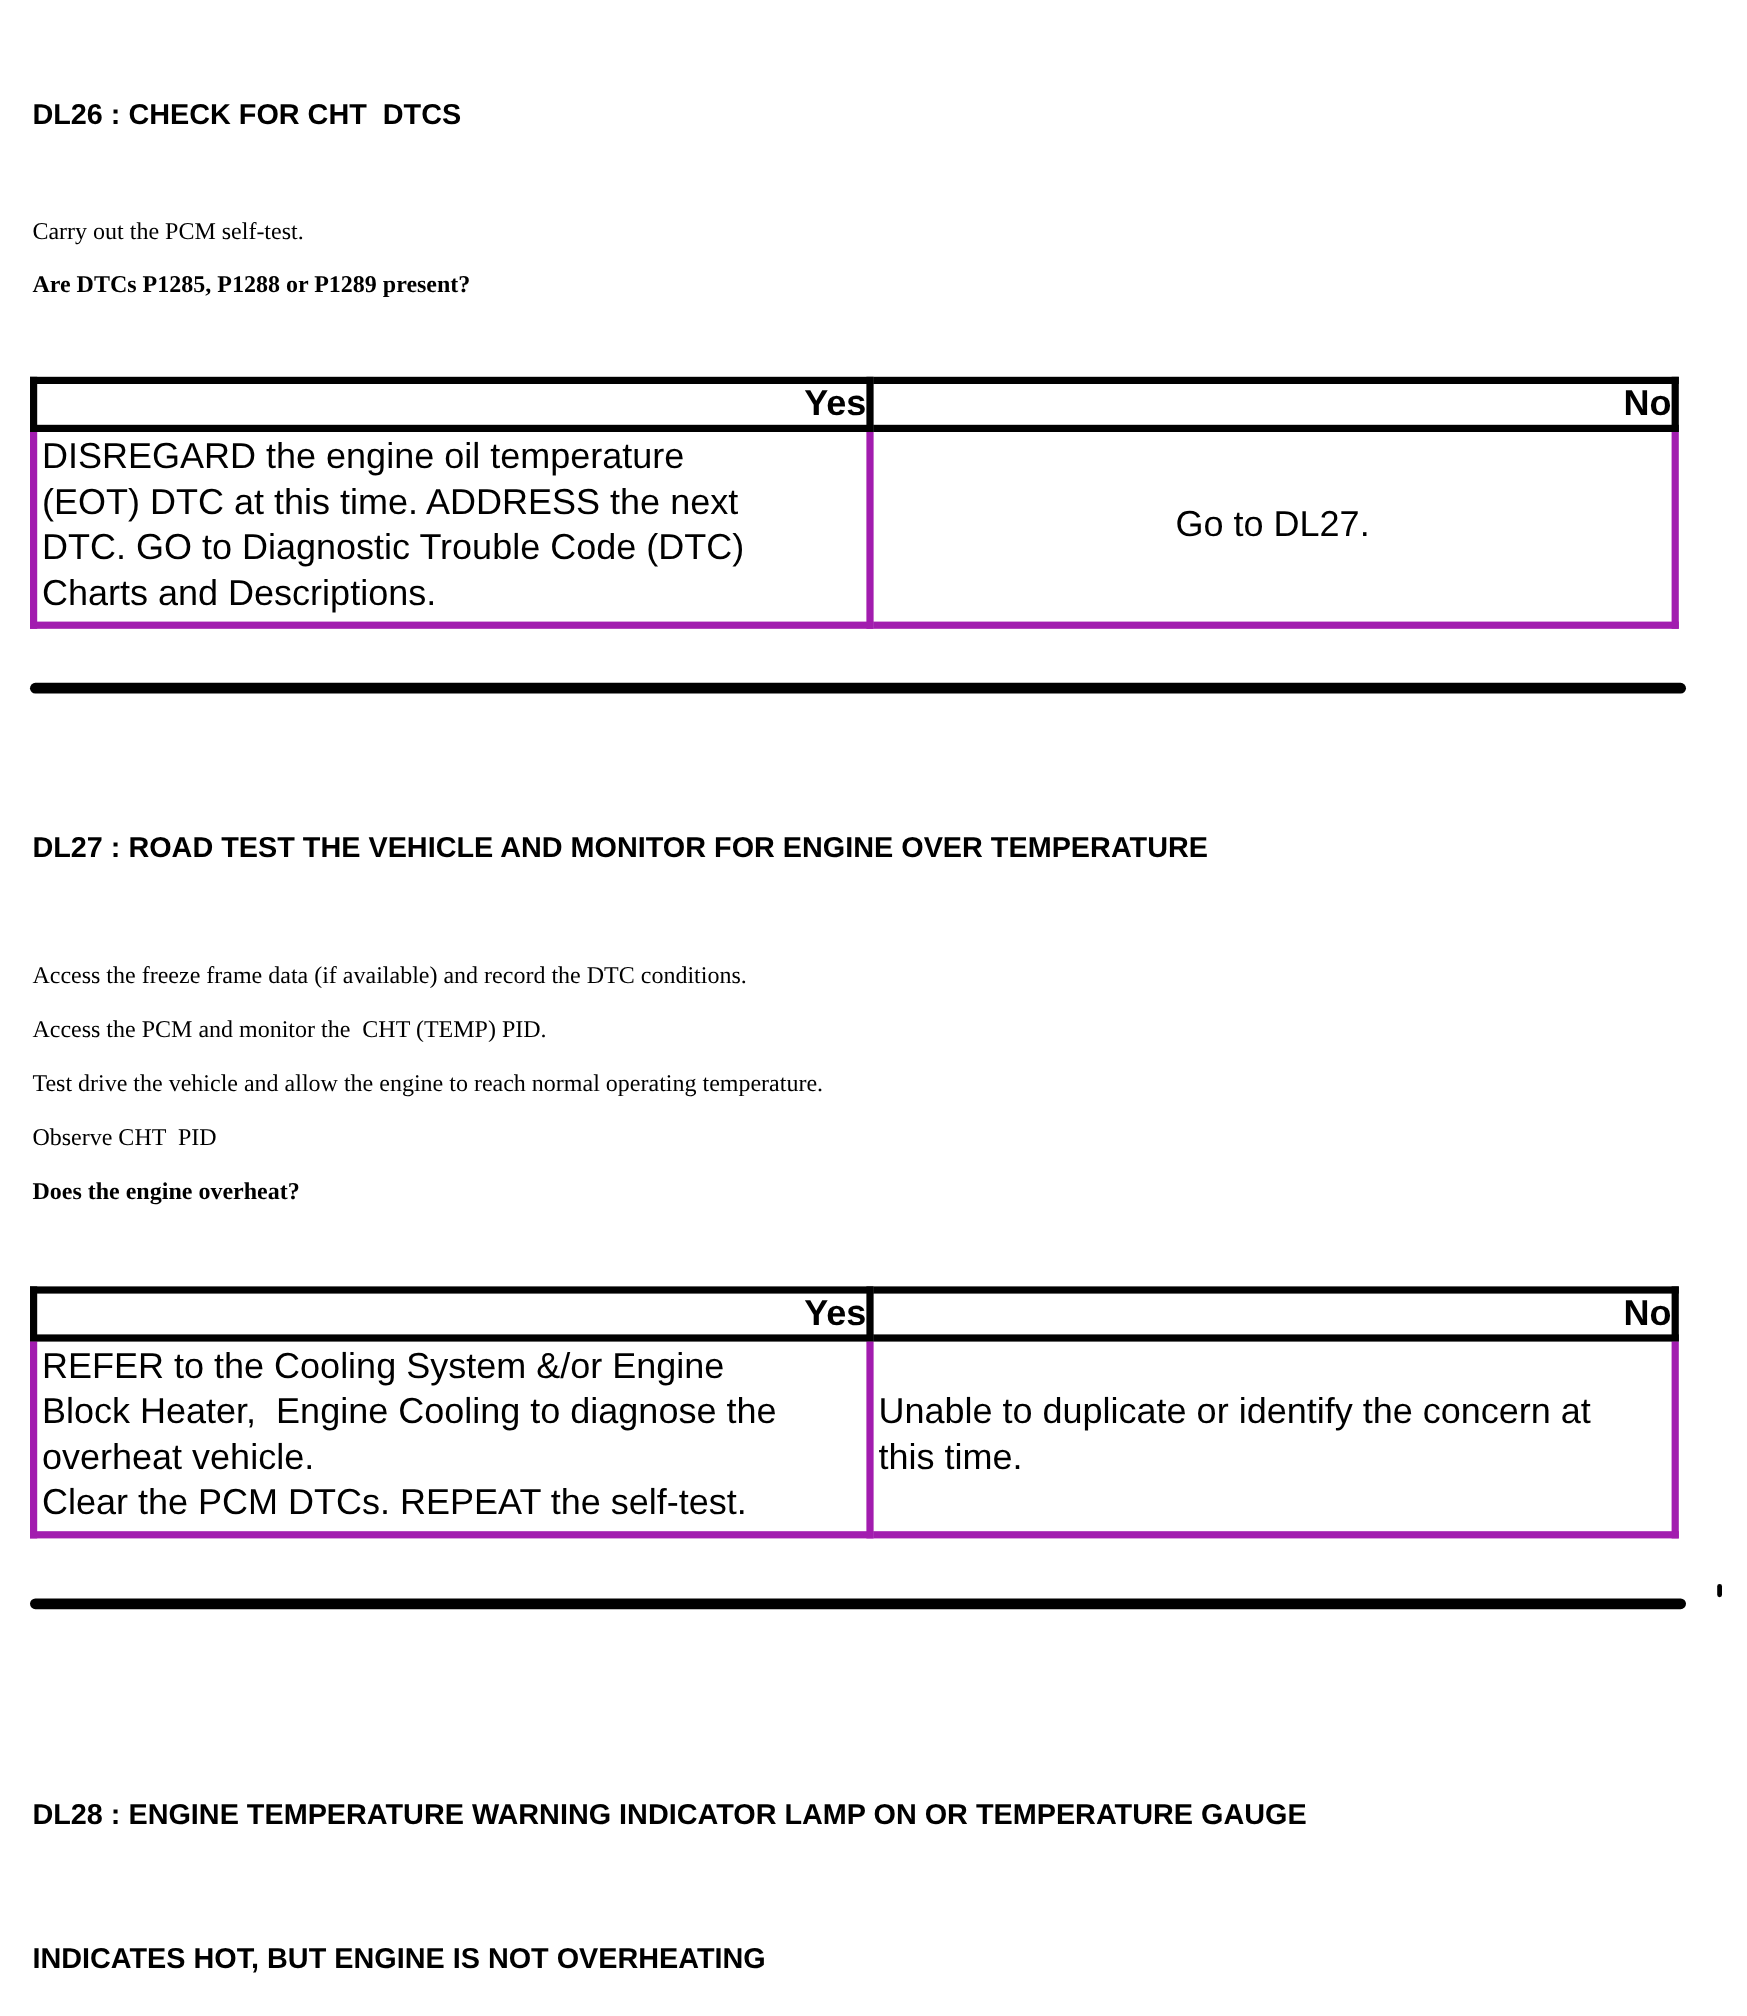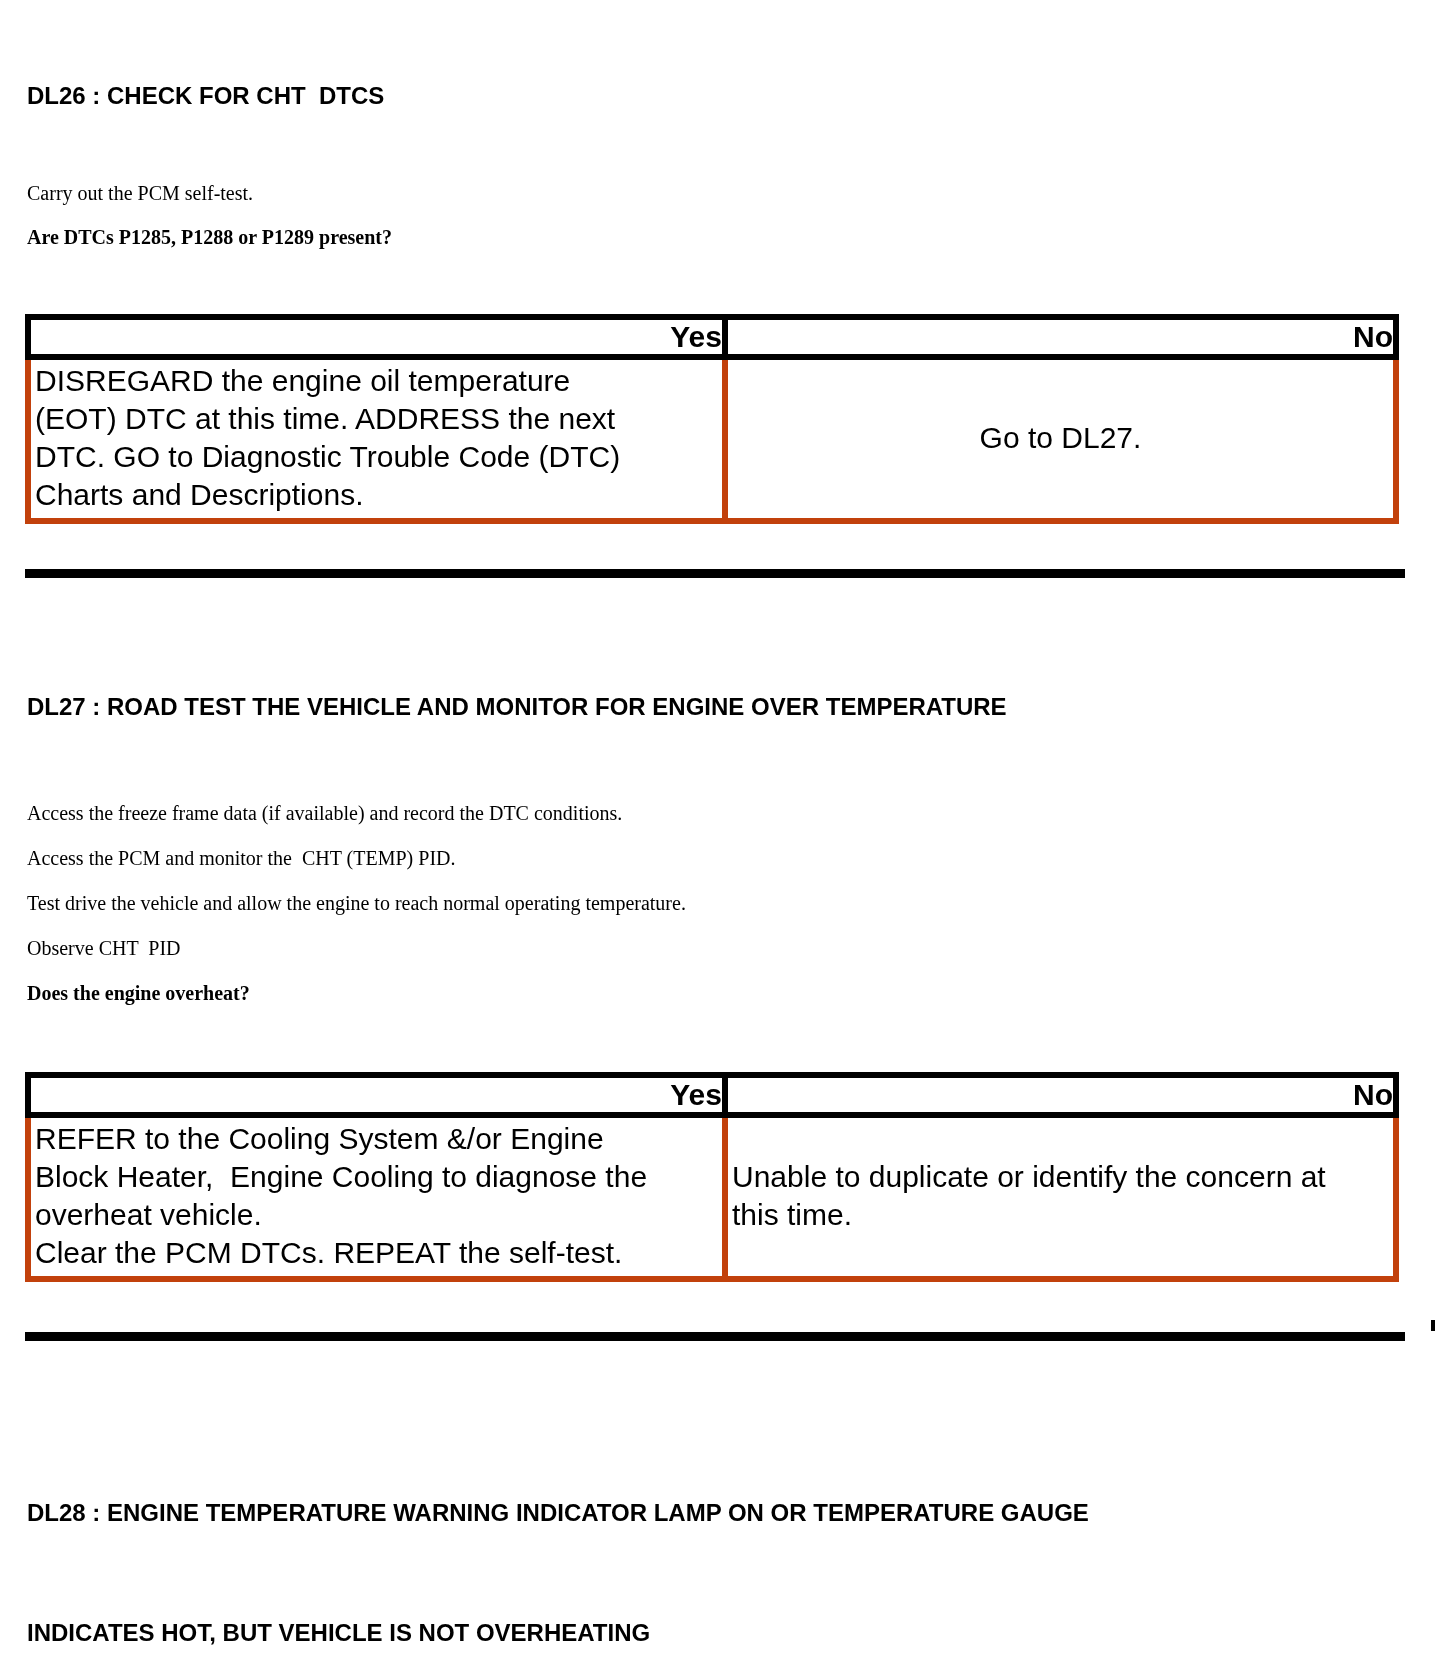--- a/index.html
+++ b/index.html
@@ -1,15 +1,15 @@
 <!DOCTYPE html>
 <html><head>
 <meta charset="utf-8">
 <style>
-  * { box-sizing: border-box; }
+  * { box-sizing: border-box; border-radius: 16px; }
   html, body { margin: 0; padding: 0; }
   body {
     width: 1456px; height: 1680px;
     background: #ffffff;
     overflow: hidden;
   }
   .doc {
     position: relative;
     width: 1456px; height: 1680px;
     padding: 33px 0 0 27px;
@@ -33,21 +33,21 @@
     width: 1368px; margin-left: -2px;
   }
   .answers col.yes { width: 697px; }
   .answers col.no  { width: 671px; }
   .answers th {
     border: 6px solid #000;
     font-size: 30px; font-weight: 700; text-align: right;
     height: 36px; padding: 0;
   }
   .answers td {
-    border: 6px solid #c2410c;
+    border: 6px solid #a21caf;
     font-size: 30px; padding: 2px 4px 4px 4px;
     vertical-align: top; text-align: left;
   }
   .cl { line-height: 38px; white-space: pre; }
   td.c  { text-align: center; vertical-align: middle; }
   td.vm { vertical-align: middle; }
   .t1 td { height: 150px; }
   .t2 td { height: 147px; }
 
   .rule { width: 1380px; height: 9px; background: #000; margin-left: -2px; }
@@ -147,19 +147,19 @@
         </tr>
       </tbody>
     </table>
 
     <div class="rule mt-r2"></div>
   </section>
 
   <section>
     <h2 class="h-sec h-two-line mt-h3">
       <span class="hl">DL28 : ENGINE TEMPERATURE WARNING INDICATOR LAMP ON OR TEMPERATURE GAUGE</span>
-      <span class="hl">INDICATES HOT, BUT VEHICLE IS NOT OVERHEATING</span>
+      <span class="hl">INDICATES HOT, BUT ENGINE IS NOT OVERHEATING</span>
     </h2>
 
   </section>
 
   <div class="mark"></div>
 </div>
 
 </body></html>

